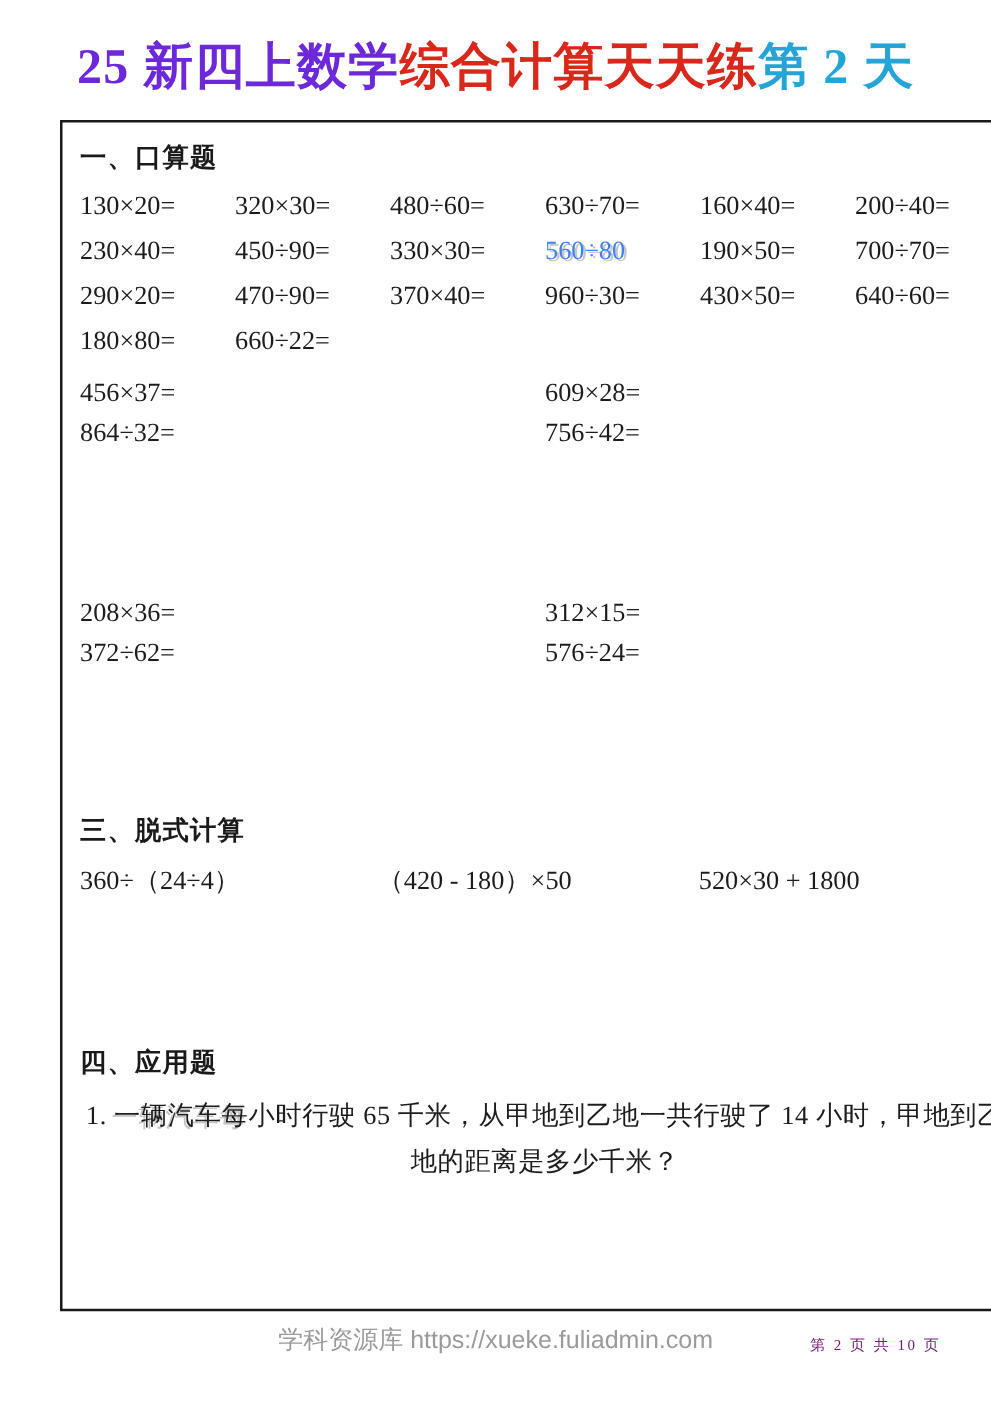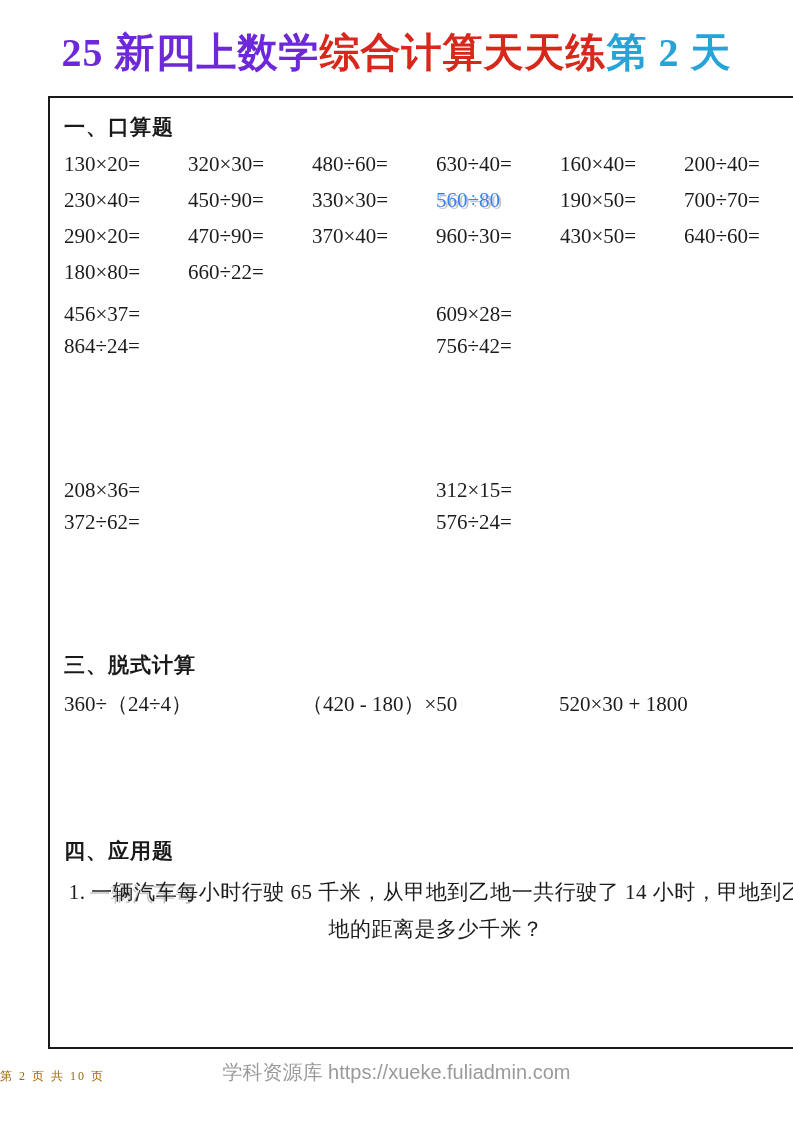--- a/index.html
+++ b/index.html
@@ -115,41 +115,41 @@
     font-family: "Liberation Sans", "DejaVu Sans", sans-serif;
     color: #9a9a9a;
     font-size: 20px;
     line-height: 26px;
   }
   .page-num {
     position: absolute;
     top: 9px;
     left: 0;
     right: 40px;
-    text-align: left;
+    text-align: right;
     font-size: 12px;
-    color: #a16207;
+    color: #701a75;
     letter-spacing: 2px;
   }
 </style>
 </head>
 <body>
 
 <div class="title">
   <span class="t-black">25 新四上数学</span><span class="t-red">综合计算天天练</span><span class="t-blue">第 2 天</span>
 </div>
 
 <div class="sheet">
 
   <div class="section-heading">一、口算题</div>
   <div class="oral-grid">
     <div class="cell">130×20=</div>
     <div class="cell">320×30=</div>
     <div class="cell">480÷60=</div>
-    <div class="cell">630÷40=</div>
+    <div class="cell">630÷70=</div>
     <div class="cell">160×40=</div>
 
     <div class="cell">200÷40=</div>
     <div class="cell">230×40=</div>
     <div class="cell">450÷90=</div>
     <div class="cell">330×30=</div>
     <div class="cell ghost-eq">560÷80</div>
 
     <div class="cell">190×50=</div>
     <div class="cell">700÷70=</div>
@@ -160,21 +160,21 @@
     <div class="cell">960÷30=</div>
     <div class="cell">430×50=</div>
     <div class="cell">640÷60=</div>
     <div class="cell">180×80=</div>
     <div class="cell">660÷22=</div>
   </div>
 
   <div class="vert-grid vert-row-1">
     <div class="cell">456×37=</div>
     <div class="cell">609×28=</div>
-    <div class="cell">864÷24=</div>
+    <div class="cell">864÷32=</div>
     <div class="cell">756÷42=</div>
   </div>
   <div class="vert-grid vert-row-2">
     <div class="cell">208×36=</div>
     <div class="cell">312×15=</div>
     <div class="cell">372÷62=</div>
     <div class="cell">576÷24=</div>
   </div>
 
   <div class="section-heading">三、脱式计算</div>

